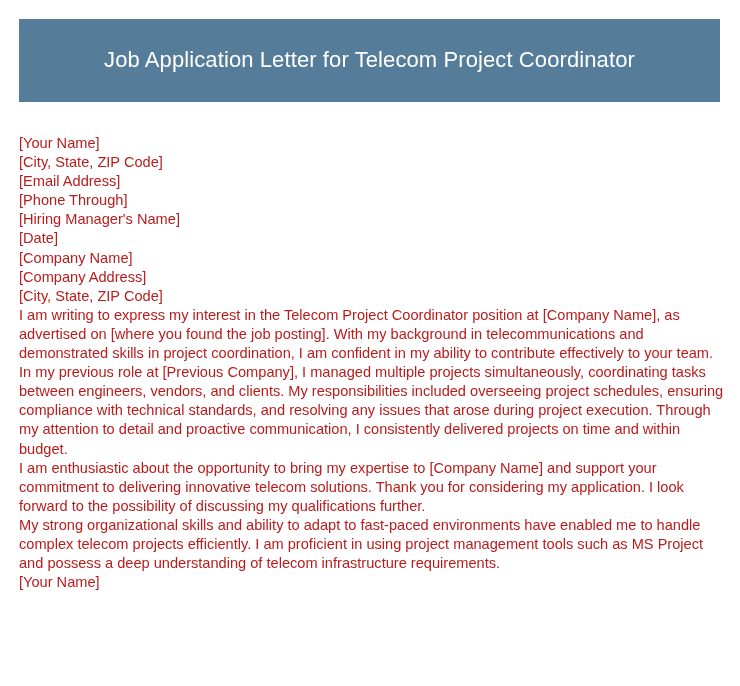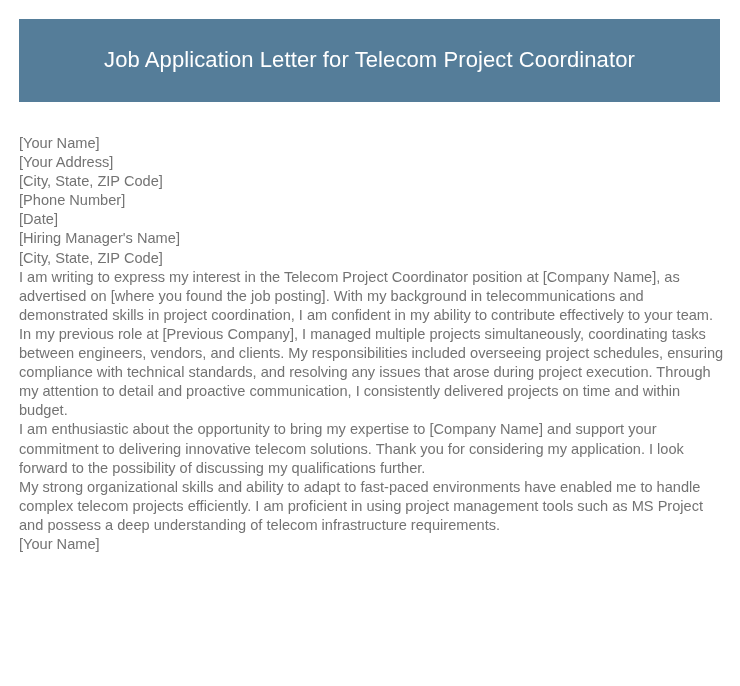--- a/index.html
+++ b/index.html
@@ -39,21 +39,21 @@
     text-align: center;
     line-height: 1.2;
     font-family: "Liberation Sans", sans-serif;
     white-space: nowrap;
   }
   .letter-body {
     position: absolute;
     left: 19px;
     top: 134px;
     width: 708px;
-    color: #737373;
+    color: #b91c1c;
     font-size: 14.6px;
     line-height: 19.1px;
     font-family: "Liberation Sans", sans-serif;
     text-align: left;
   }
   .letter-line {
     display: block;
     margin: 0;
     padding: 0;
     white-space: pre-wrap;
@@ -64,25 +64,27 @@
 <body>
 
 <div class="page">
 
   <div class="doc-header">
     <div class="doc-title">Job Application Letter for Telecom Project Coordinator</div>
   </div>
 
   <div class="letter-body">
     <span class="letter-line">[Your Name]</span>
-    <span class="letter-line">[Your Address]</span>
     <span class="letter-line">[City, State, ZIP Code]</span>
-    <span class="letter-line">[Phone Number]</span>
+    <span class="letter-line">[Email Address]</span>
+    <span class="letter-line">[Phone Through]</span>
+    <span class="letter-line">[Hiring Manager's Name]</span>
     <span class="letter-line">[Date]</span>
-    <span class="letter-line">[Hiring Manager's Name]</span>
+    <span class="letter-line">[Company Name]</span>
+    <span class="letter-line">[Company Address]</span>
     <span class="letter-line">[City, State, ZIP Code]</span>
     <span class="letter-line">I am writing to express my interest in the Telecom Project Coordinator position at [Company Name], as advertised on [where you found the job posting]. With my background in telecommunications and demonstrated skills in project coordination, I am confident in my ability to contribute effectively to your team.</span>
     <span class="letter-line">In my previous role at [Previous Company], I managed multiple projects simultaneously, coordinating tasks between engineers, vendors, and clients. My responsibilities included overseeing project schedules, ensuring compliance with technical standards, and resolving any issues that arose during project execution. Through my attention to detail and proactive communication, I consistently delivered projects on time and within budget.</span>
     <span class="letter-line">I am enthusiastic about the opportunity to bring my expertise to [Company Name] and support your commitment to delivering innovative telecom solutions. Thank you for considering my application. I look forward to the possibility of discussing my qualifications further.</span>
     <span class="letter-line">My strong organizational skills and ability to adapt to fast-paced environments have enabled me to handle complex telecom projects efficiently. I am proficient in using project management tools such as MS Project and possess a deep understanding of telecom infrastructure requirements.</span>
     <span class="letter-line">[Your Name]</span>
   </div>
 
 </div>
 

